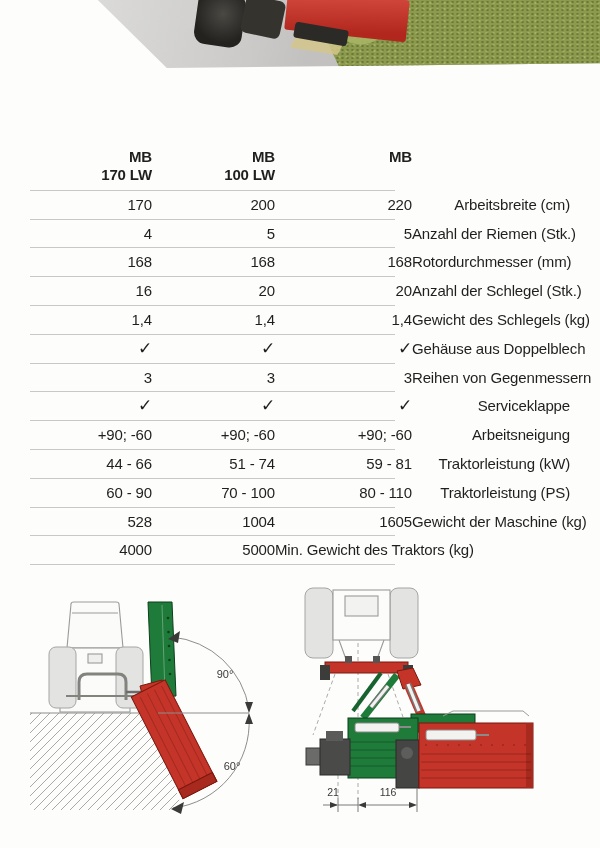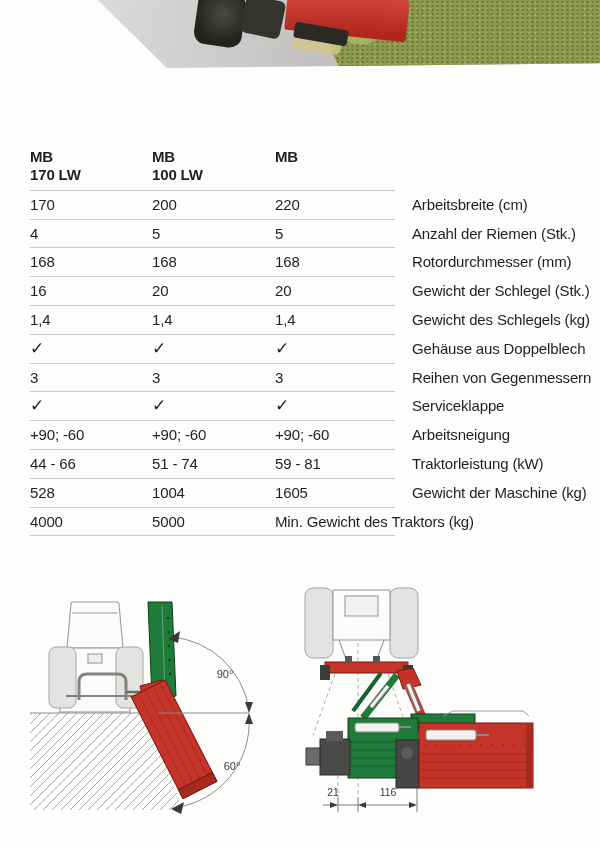--- a/index.html
+++ b/index.html
@@ -24,21 +24,21 @@
   }
   .photo .sand{position:absolute;left:295px;top:30px;width:48px;height:22px;background:#d4c78b;transform:rotate(9deg) skewX(-18deg);opacity:.85;}
   .photo .tuft{position:absolute;left:334px;top:12px;width:48px;height:32px;background:#a9b566;border-radius:50%;transform:rotate(10deg);opacity:.9;}
   .photo .tire{position:absolute;left:196px;top:-8px;width:48px;height:54px;border-radius:12px;
     background:radial-gradient(circle at 55% 40%,#4a4944 0%,#23221f 70%);transform:rotate(8deg);}
   .photo .arm{position:absolute;left:243px;top:-2px;width:40px;height:38px;border-radius:6px;background:#35332e;transform:rotate(12deg);}
   .photo .mower{position:absolute;left:286px;top:-6px;width:122px;height:42px;border-radius:3px;
     background:linear-gradient(175deg,#d0453a 20%,#b1271d 85%);transform:rotate(6deg);}
   .photo .flails{position:absolute;left:294px;top:26px;width:54px;height:16px;background:#2c2a26;transform:rotate(10deg);border-radius:3px;}
   
-  .spec{position:absolute;left:30px;top:148px;width:540px;font-size:15px;letter-spacing:-0.15px;}
+  .spec{position:absolute;left:30px;top:148px;width:540px;font-size:15px;letter-spacing:-0.15px;text-align:right;}
   .thead{display:grid;grid-template-columns:122px 123px 137px 1fr;font-weight:bold;line-height:1.23;padding-bottom:5px;}
   .row{display:grid;grid-template-columns:122px 123px 137px 1fr;height:28.8px;align-items:center;position:relative;}
   .row::before{content:"";position:absolute;left:0;top:0;width:365px;border-top:1px solid #c8c8c6;}
   .bottom-rule{width:365px;border-top:1px solid #c8c8c6;}
   .cell{white-space:nowrap;}
   .cell.check{font-size:17px;line-height:1;}
   
   .diag{position:absolute;}
   .diag text{font-family:"Liberation Sans",sans-serif;fill:#3a3a38;}
 </style>
@@ -91,21 +91,21 @@
       <div class="cell v">168</div>
       <div class="cell v">168</div>
       <div class="cell v">168</div>
       <div class="cell l">Rotordurchmesser (mm)</div>
     </div>
 
     <div class="row">
       <div class="cell v">16</div>
       <div class="cell v">20</div>
       <div class="cell v">20</div>
-      <div class="cell l">Gewicht der Schlegel (Stk.)</div>
+      <div class="cell l">Anzahl der Schlegel (Stk.)</div>
     </div>
 
     <div class="row">
       <div class="cell v">1,4</div>
       <div class="cell v">1,4</div>
       <div class="cell v">1,4</div>
       <div class="cell l">Gewicht des Schlegels (kg)</div>
     </div>
 
     <div class="row">
@@ -136,20 +136,26 @@
       <div class="cell l">Arbeitsneigung</div>
     </div>
 
     <div class="row">
       <div class="cell v">44 - 66</div>
       <div class="cell v">51 - 74</div>
       <div class="cell v">59 - 81</div>
       <div class="cell l">Traktorleistung (kW)</div>
     </div>
 
+    <div class="row">
+      <div class="cell v">60 - 90</div>
+      <div class="cell v">70 - 100</div>
+      <div class="cell v">80 - 110</div>
+      <div class="cell l">Traktorleistung (PS)</div>
+    </div>
 
     <div class="row">
       <div class="cell v">528</div>
       <div class="cell v">1004</div>
       <div class="cell v">1605</div>
       <div class="cell l">Gewicht der Maschine (kg)</div>
     </div>
 
     <div class="row">
       <div class="cell v">4000</div>

